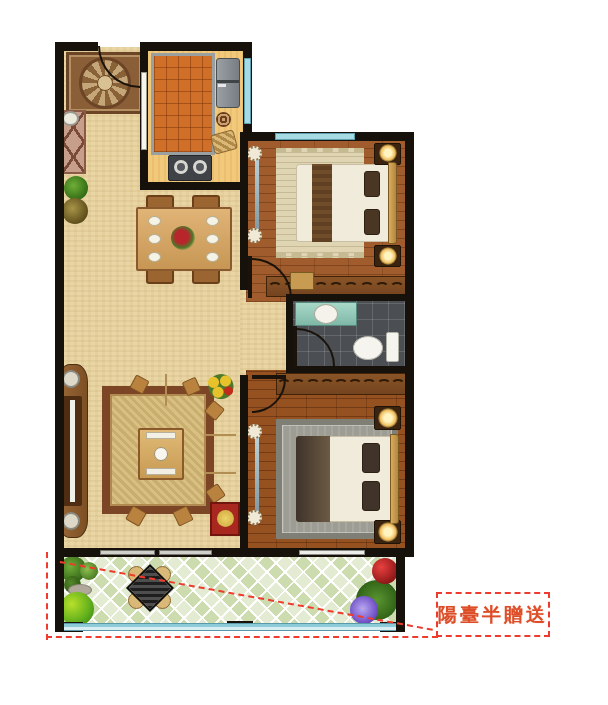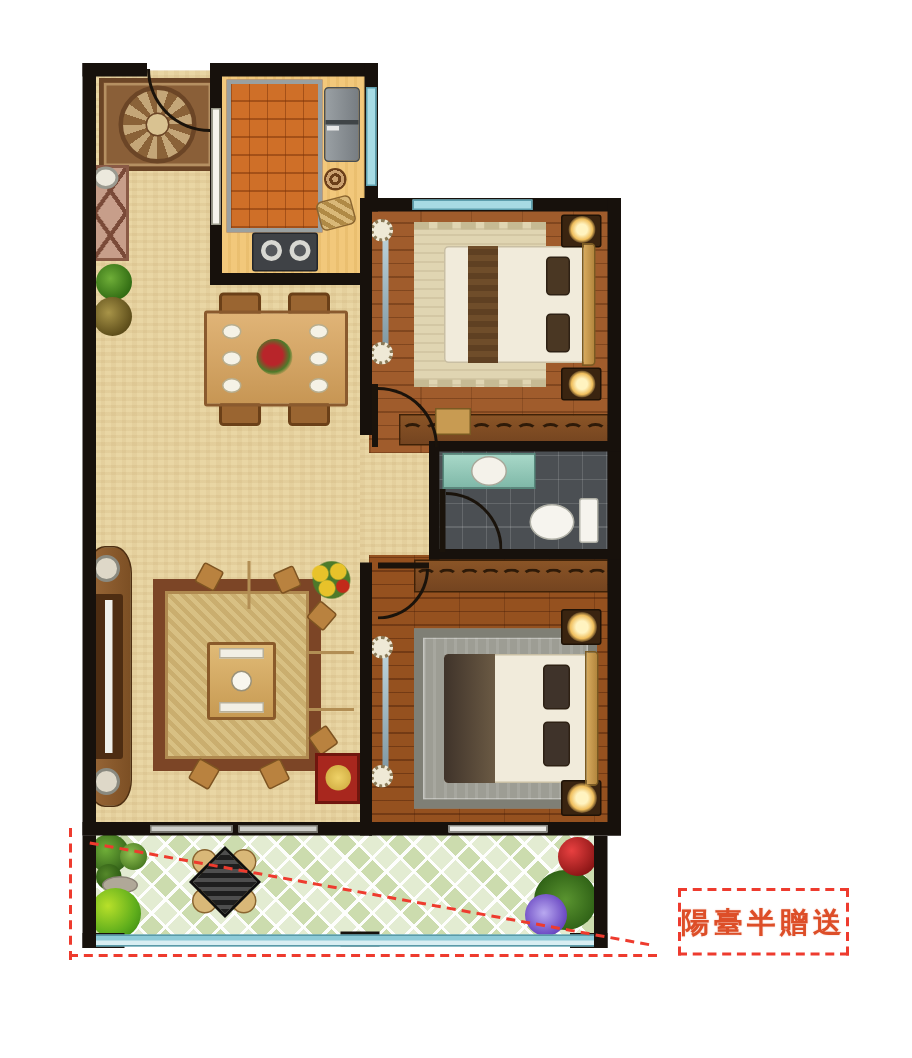--- a/index.html
+++ b/index.html
@@ -256,17 +256,17 @@
 
   <div class="a door-leaf" style="left:293px;top:326px;width:4px;height:42px;"></div>
   <div class="a door-arc" style="left:297px;top:328px;width:38px;height:38px;border-top:2px solid #1a130b;border-right:2px solid #1a130b;border-top-right-radius:100%;"></div>
 
   <div class="a door-leaf" style="left:252px;top:375px;width:34px;height:4px;"></div>
   <div class="a door-arc" style="left:252px;top:379px;width:34px;height:34px;border-bottom:2px solid #1a130b;border-right:2px solid #1a130b;border-bottom-right-radius:100%;"></div>
 
   <div class="a dash-red" style="left:46px;top:552px;width:0;height:88px;border-left:2px dashed #ee3b2e;z-index:50;"></div>
   <div class="a dash-red" style="left:46px;top:636px;width:392px;height:0;border-top:2px dashed #ee3b2e;z-index:50;"></div>
   <div class="a dash-red" style="left:60px;top:561px;width:379px;height:0;border-top:2px dashed #ee3b2e;transform:rotate(10.3deg);transform-origin:0 0;z-index:50;"></div>
-  <div class="a note-box" style="left:452px;top:592px;width:114px;height:45px;">
+  <div class="a note-box" style="left:436px;top:592px;width:114px;height:45px;">
     <span class="note-text">陽臺半贈送</span>
   </div>
 
 </div>
 
 </body></html>

